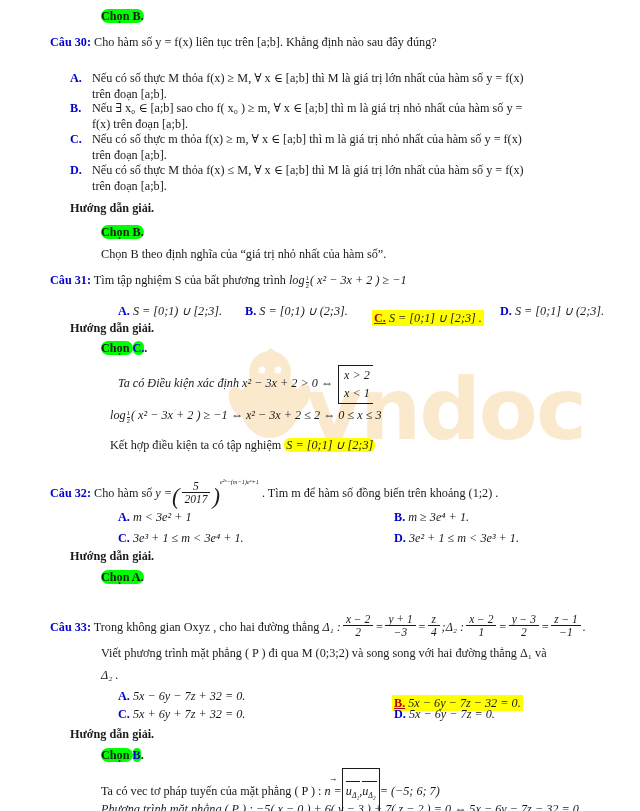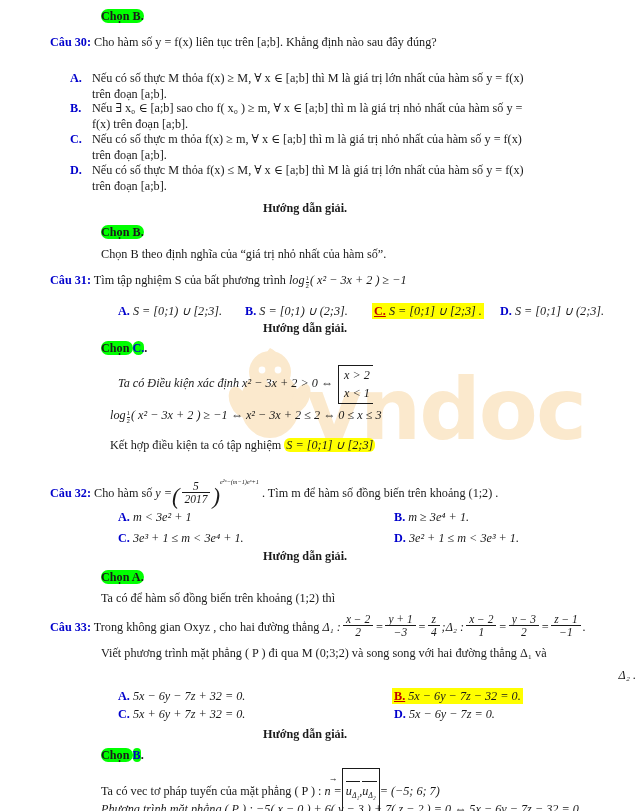--- a/index.html
+++ b/index.html
@@ -61,29 +61,30 @@
   }
   .opt-label {
     color: #0000cc;
     font-weight: bold;
   }
   .opt-label-red {
     color: #c00000;
     font-weight: bold;
     text-decoration: underline;
   }
-  .center { text-align: center; }
+  .center { }
   .bold { font-weight: bold; }
   .hl-green {
     background: #00ff00;
     font-weight: bold;
     border-radius: 7px;
   }
   .hl-yellow {
     background: #ffff00;
+    margin-top: 7px;
   }
   .blue { color: #0000cc; }
 
   
   .mi { font-style: italic; font-family: "Liberation Serif", serif; }
   .sub { font-size: 0.64em; vertical-align: sub; line-height: 0; }
   .frac {
     display: inline-block;
     vertical-align: -0.48em;
     text-align: center;
@@ -323,36 +324,33 @@
   </div>
 
   <div class="blk center" style="left:70px; top:548px; width:470px;">
     <span class="bold">Hướng dẫn giải.</span>
   </div>
 
   <div class="blk" style="left:101px; top:569px;">
     <span class="hl-green">Chọn A.</span>
   </div>
 
-  <div class="blk" style="left:101px; top:590px; width:520px;">
-    <span>Ta có để hàm số đồng biến trên khoảng (1;2) thì</span>
-  </div>
 
   <div class="blk" style="left:50px; top:613px; width:588px;">
     <span class="q-label">Câu 33:</span>
     <span>Trong không gian  Oxyz , cho hai đường thẳng</span>
     <span class="mi" style="white-space:nowrap;">
       <span>Δ₁ :</span><span class="frac"><span class="num">x − 2</span><span class="den">2</span></span>=<span class="frac"><span class="num">y + 1</span><span class="den">−3</span></span>=<span class="frac"><span class="num">z</span><span class="den">4</span></span>;<span>Δ₂ :</span><span class="frac"><span class="num">x − 2</span><span class="den">1</span></span>=<span class="frac"><span class="num">y − 3</span><span class="den">2</span></span>=<span class="frac"><span class="num">z − 1</span><span class="den">−1</span></span>.
     </span>
   </div>
 
   <div class="blk" style="left:101px; top:645px; width:535px;">
     <span>Viết phương trình mặt phẳng ( P ) đi qua  M (0;3;2) và song song với hai đường thẳng  Δ₁  và</span>
   </div>
-  <div class="blk" style="left:101px; top:667px; width:535px;text-align:right;">
+  <div class="blk" style="left:101px; top:667px; width:535px;">
     <span class="mi">Δ₂ .</span>
   </div>
 
   <div class="blk" style="left:118px; top:688px; width:260px;">
     <span class="opt-label">A.</span>
     <span class="mi">5x − 6y − 7z + 32 = 0.</span>
   </div>
   <div class="blk hl-yellow" style="left:392px; top:688px; padding:0 2px;">
     <span class="opt-label-red">B.</span>
     <span class="mi">5x − 6y − 7z − 32 = 0.</span>

